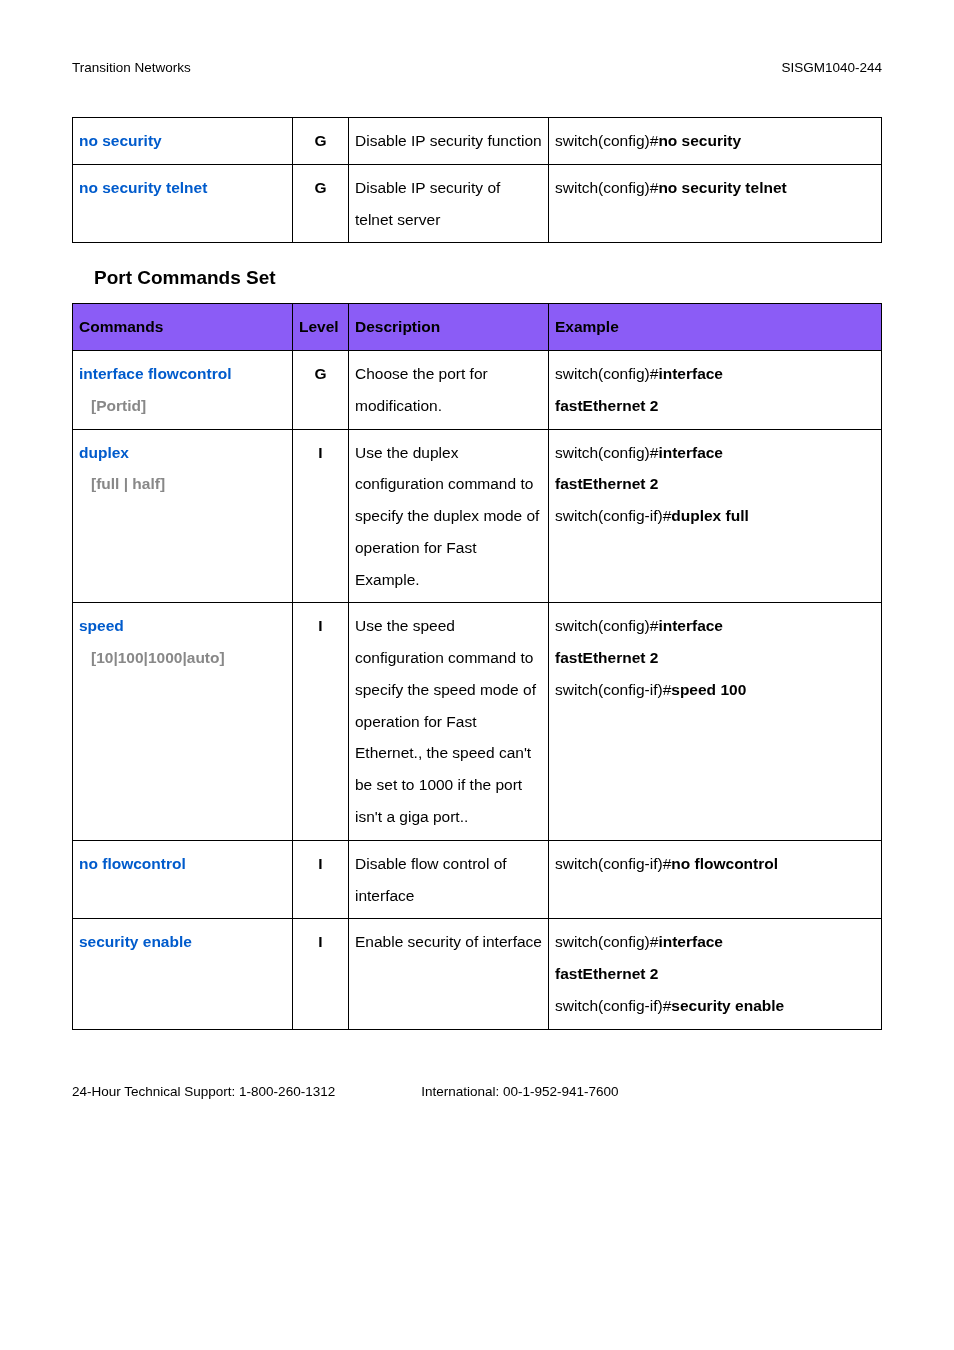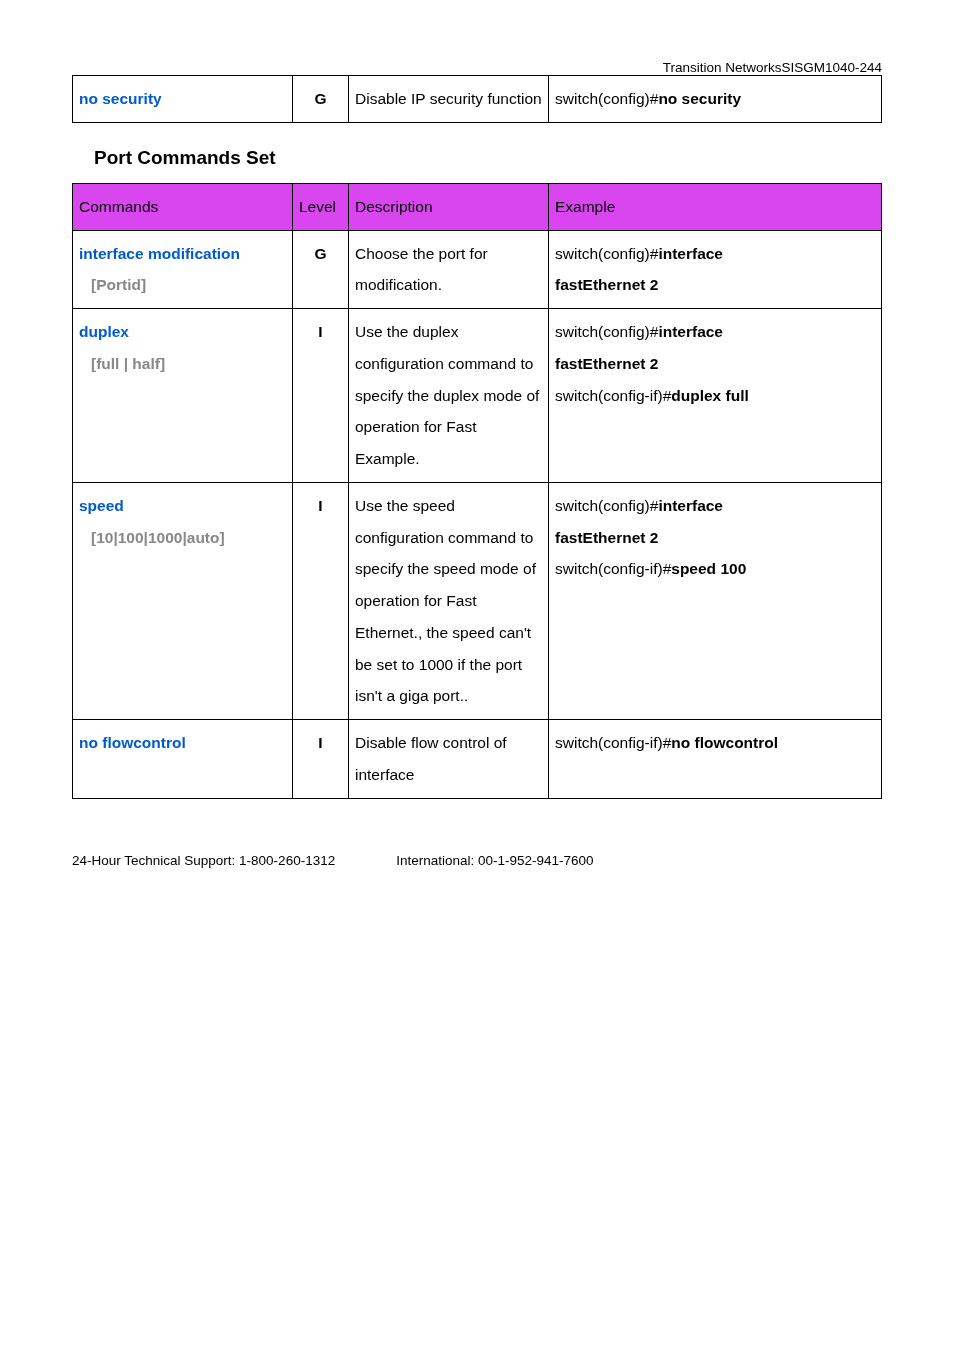--- a/index.html
+++ b/index.html
@@ -6,92 +6,99 @@
   body {
     margin: 0;
     padding: 60px 72px 50px 72px;
     font-family: Arial, Helvetica, sans-serif;
     background: #fff;
     color: #000;
     width: 954px;
   }
   .header-row {
     display: flex;
-    justify-content: flex-end;
+    justify-content: space-between;
     font-size: 13.5px;
+    margin-bottom: 42px;
     color: #000;
   }
   table {
     border-collapse: collapse;
     width: 100%;
   }
   td, th {
     border: 1px solid #000;
     padding: 7px 6px;
     vertical-align: top;
     text-align: left;
     font-size: 15.5px;
     line-height: 2.05;
   }
   th {
-    background: #d946ef;
-    font-weight: normal;
+    background: #8b5cf6;
+    font-weight: bold;
   }
   .col-cmd { width: 220px; }
   .col-lvl { width: 56px; }
   .col-desc { width: 200px; }
   .cmd-blue { color: #005bcc; font-weight: bold; }
   .cmd-gray { color: #888; font-weight: bold; padding-left: 12px; }
   .lvl { text-align: center; font-weight: bold; vertical-align: top; }
   .section-title {
     font-size: 19px;
     font-weight: bold;
     margin: 24px 0 14px 22px;
   }
   .footer-row {
     display: flex;
     justify-content: flex-start;
     font-size: 13.5px;
     margin-top: 54px;
-    gap: 61px;
+    gap: 86px;
   }
 </style>
 </head>
 <body>
 
 <div class="header-row">
   <span>Transition Networks</span>
   <span>SISGM1040-244</span>
 </div>
 
 <table>
   <tbody id="t1-body">
       <tr>
         <td class="col-cmd"><span class="cmd-blue">no security</span></td>
         <td class="lvl col-lvl">G</td>
         <td class="col-desc">Disable IP security function</td>
         <td>switch(config)#<b>no security</b></td>
       </tr>
+      <tr>
+        <td class="col-cmd"><span class="cmd-blue">no security telnet</span></td>
+        <td class="lvl col-lvl">G</td>
+        <td class="col-desc">Disable IP security of telnet server</td>
+        <td>switch(config)#<b>no security telnet</b></td>
+      </tr>
     </tbody>
 </table>
 
 <div class="section-title">Port Commands Set</div>
 
 <table>
   <thead>
     <tr>
       <th class="col-cmd">Commands</th>
       <th class="col-lvl">Level</th>
       <th class="col-desc">Description</th>
       <th>Example</th>
     </tr>
   </thead>
   <tbody id="t2-body">
       <tr>
-        <td class="col-cmd"><span class="cmd-blue">interface modification</span><br><span class="cmd-gray">[Portid]</span></td>
+        <td class="col-cmd"><span class="cmd-blue">interface flowcontrol</span><br><span class="cmd-gray">[Portid]</span></td>
         <td class="lvl col-lvl">G</td>
         <td class="col-desc">Choose the port for modification.</td>
         <td>switch(config)#<b>interface</b><br><b>fastEthernet 2</b></td>
       </tr>
       <tr>
         <td class="col-cmd"><span class="cmd-blue">duplex</span><br><span class="cmd-gray">[full | half]</span></td>
         <td class="lvl col-lvl">I</td>
         <td class="col-desc">Use the duplex configuration command to specify the duplex mode of operation for Fast Example.</td>
         <td>switch(config)#<b>interface</b><br><b>fastEthernet 2</b><br>switch(config-if)#<b>duplex full</b></td>
       </tr>
@@ -100,19 +107,25 @@
         <td class="lvl col-lvl">I</td>
         <td class="col-desc">Use the speed configuration command to specify the speed mode of operation for Fast Ethernet., the speed can't be set to 1000 if the port isn't a giga port..</td>
         <td>switch(config)#<b>interface</b><br><b>fastEthernet 2</b><br>switch(config-if)#<b>speed 100</b></td>
       </tr>
       <tr>
         <td class="col-cmd"><span class="cmd-blue">no flowcontrol</span></td>
         <td class="lvl col-lvl">I</td>
         <td class="col-desc">Disable flow control of interface</td>
         <td>switch(config-if)#<b>no flowcontrol</b></td>
       </tr>
+      <tr>
+        <td class="col-cmd"><span class="cmd-blue">security enable</span></td>
+        <td class="lvl col-lvl">I</td>
+        <td class="col-desc">Enable security of interface</td>
+        <td>switch(config)#<b>interface</b><br><b>fastEthernet 2</b><br>switch(config-if)#<b>security enable</b></td>
+      </tr>
     </tbody>
 </table>
 
 <div class="footer-row">
   <span>24-Hour Technical Support: 1-800-260-1312</span>
   <span>International: 00-1-952-941-7600</span>
 </div>
 
 </body></html>

